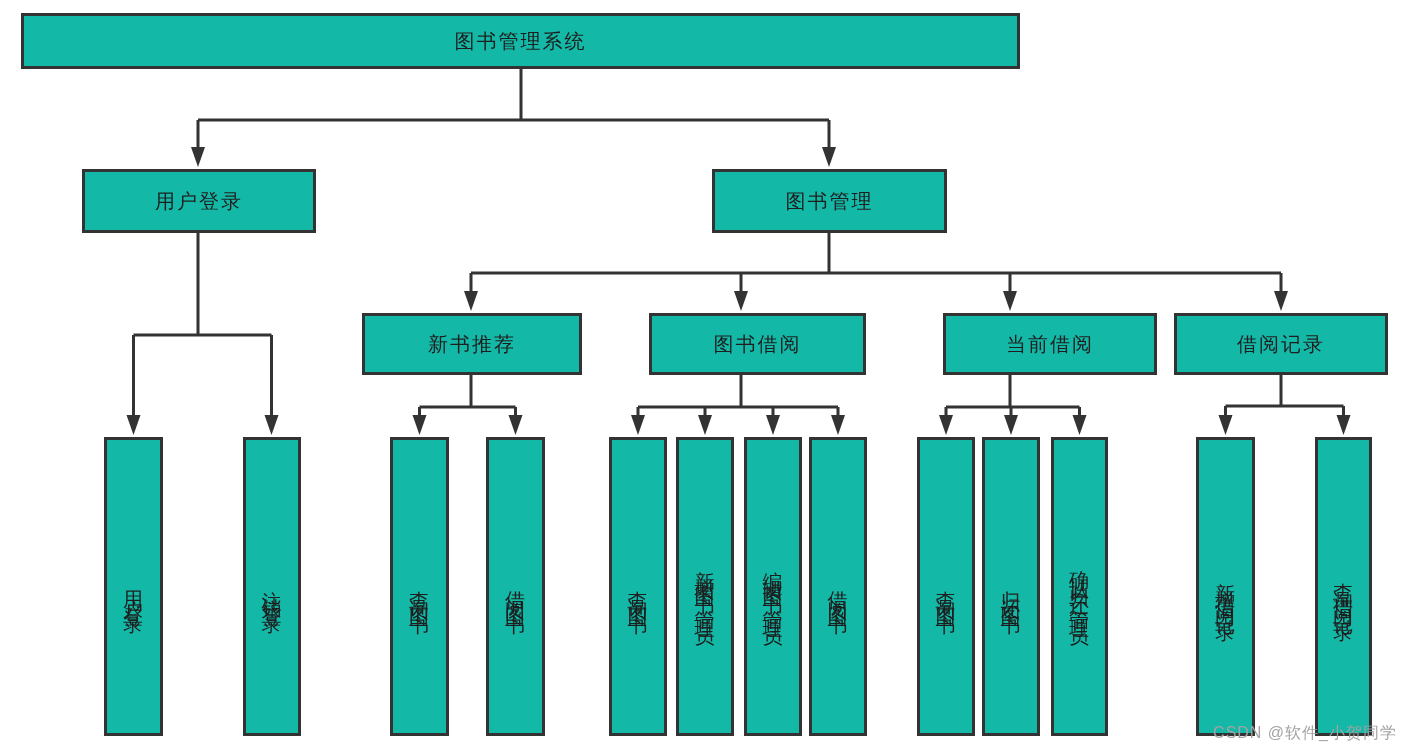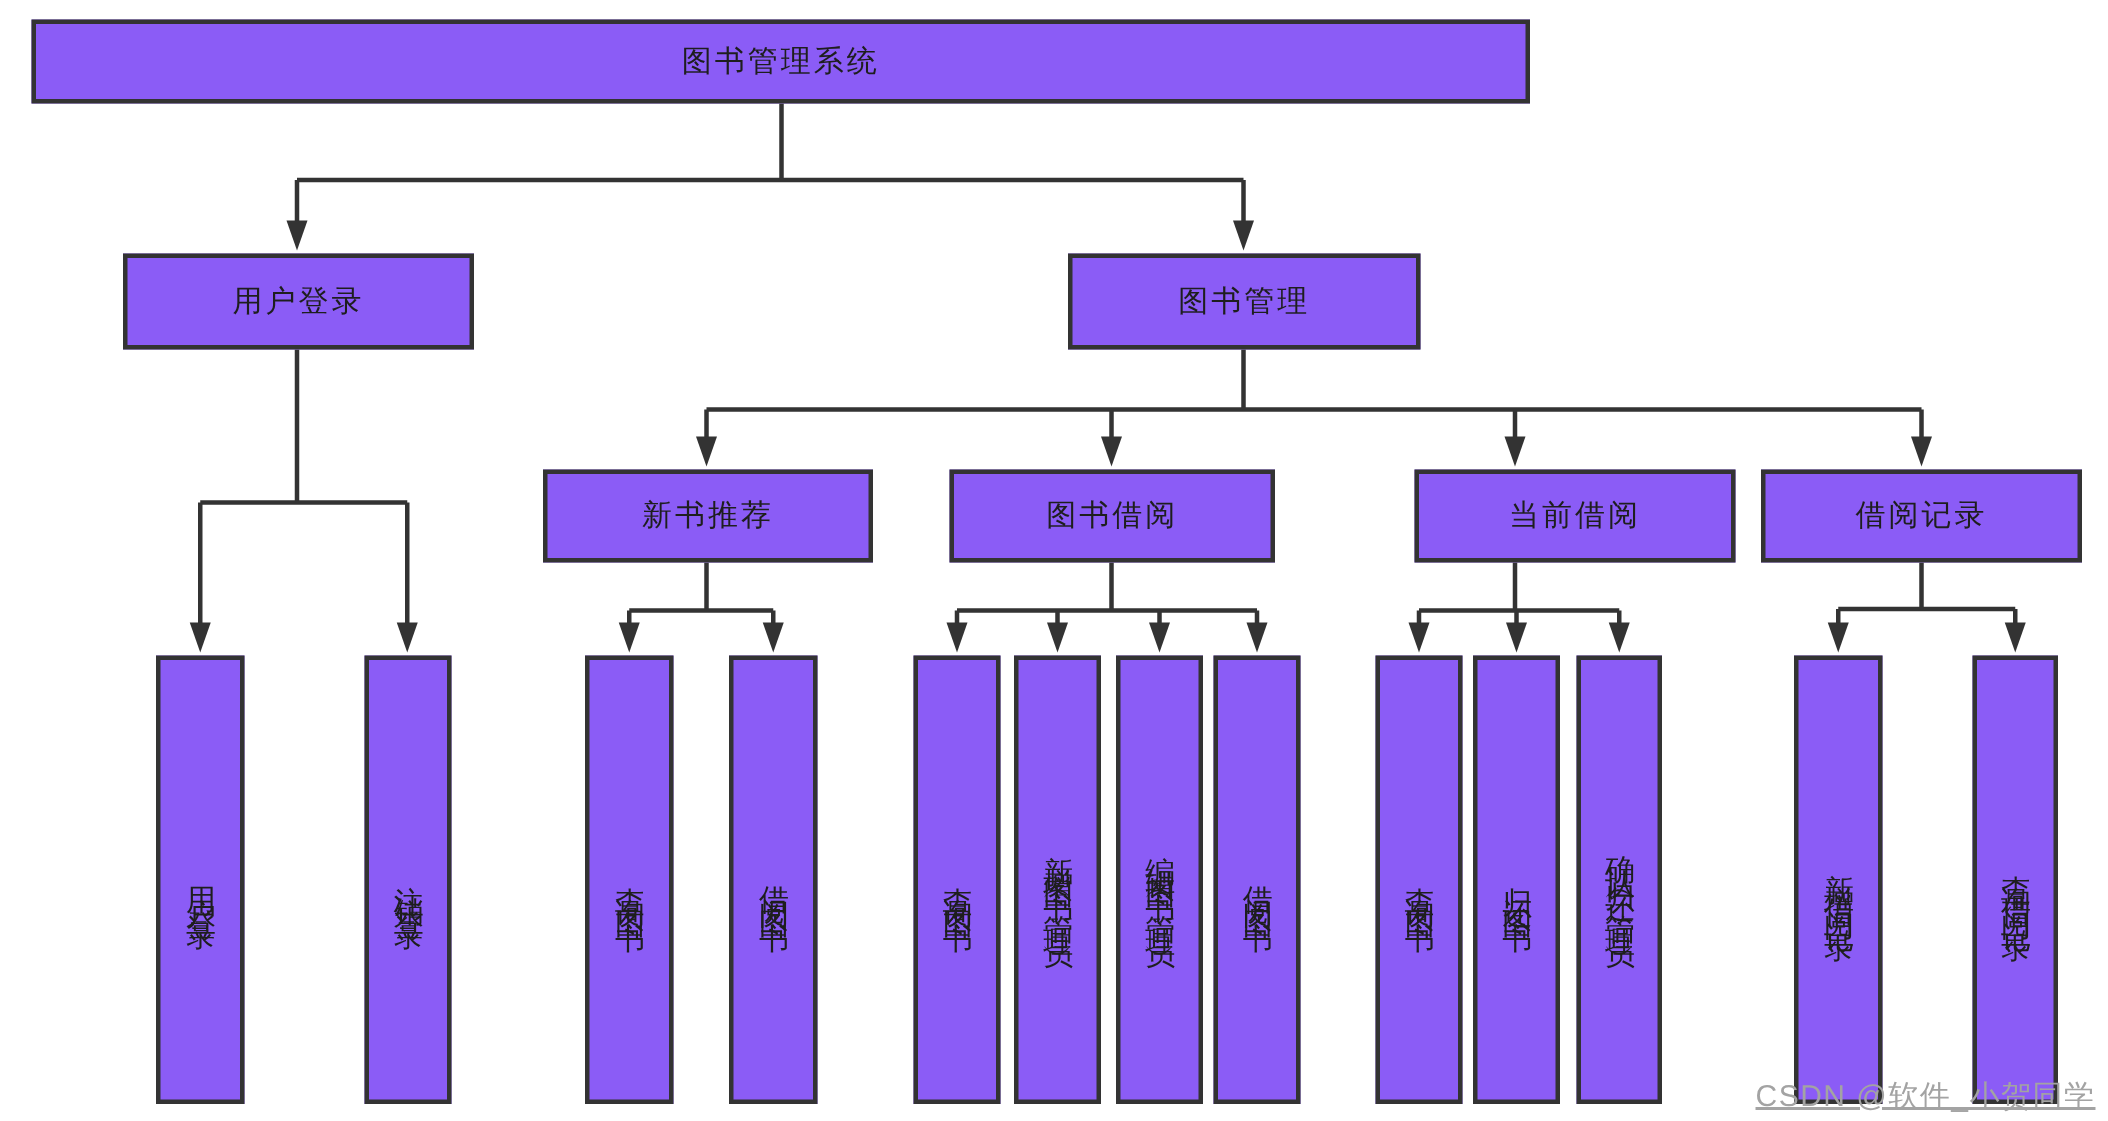--- a/index.html
+++ b/index.html
@@ -19,21 +19,21 @@
     position: absolute;
     left: 0; top: 0;
     width: 1405px;
     height: 747px;
     z-index: 0;
   }
   .node {
     position: absolute;
     box-sizing: border-box;
     border: 3px solid #333333;
-    background: #8b5cf6;
+    background: #14b8a6;
     color: #1e1e1e;
     display: flex;
     align-items: center;
     justify-content: center;
     font-size: 20px;
     z-index: 1;
     letter-spacing: 2px;
     text-align: center;
     line-height: 1;
   }
@@ -41,21 +41,21 @@
     writing-mode: vertical-rl;
     text-orientation: mixed;
     letter-spacing: 8px;
     padding-top: 8px;
   }
   
   .n-root          { left: 21px;   top: 13px;  width: 999px; height: 56px; }
   .n-user-login    { left: 82px;   top: 169px; width: 234px; height: 64px; }
   .n-book-mgmt     { left: 712px;  top: 169px; width: 235px; height: 64px; }
   .n-new-book      { left: 362px;  top: 313px; width: 220px; height: 62px; }
-  .n-book-borrow   { left: 633px;  top: 313px; width: 217px; height: 62px; }
+  .n-book-borrow   { left: 649px;  top: 313px; width: 217px; height: 62px; }
   .n-cur-borrow    { left: 903px;  top: 313px; width: 214px; height: 62px; margin-left: 40px; }
   .n-borrow-rec    { left: 1174px; top: 313px; width: 214px; height: 62px; }
   
   .leaf            { top: 437px; height: 299px; }
   .l-login         { left: 104px;  width: 59px; }
   .l-logout        { left: 243px;  width: 58px; }
   .l-query1        { left: 390px;  width: 59px; }
   .l-borrow1       { left: 486px;  width: 59px; }
   .l-query2        { left: 609px;  width: 58px; }
   .l-addbook       { left: 676px;  width: 58px; }
@@ -63,26 +63,25 @@
   .l-borrow2       { left: 809px;  width: 58px; }
   .l-query3        { left: 917px;  width: 58px; }
   .l-return        { left: 982px;  width: 58px; }
   .l-confirm       { left: 1051px; width: 57px; }
   .l-addrec        { left: 1196px; width: 59px; }
   .l-queryrec      { left: 1315px; width: 57px; }
   #watermark {
     position: absolute;
     right: 8px;
     bottom: 6px;
-    font-size: 20px;
+    font-size: 16px;
     color: #a3a3a3;
     letter-spacing: 1px;
     z-index: 2;
     line-height: 1;
-    text-decoration: underline;
   }
 </style>
 </head>
 <body>
 
 <div id="stage">
 
   <svg id="wires" viewBox="0 0 1405 747" xmlns="http://www.w3.org/2000/svg">
     <g stroke="#333333" stroke-width="3" fill="none">
 

